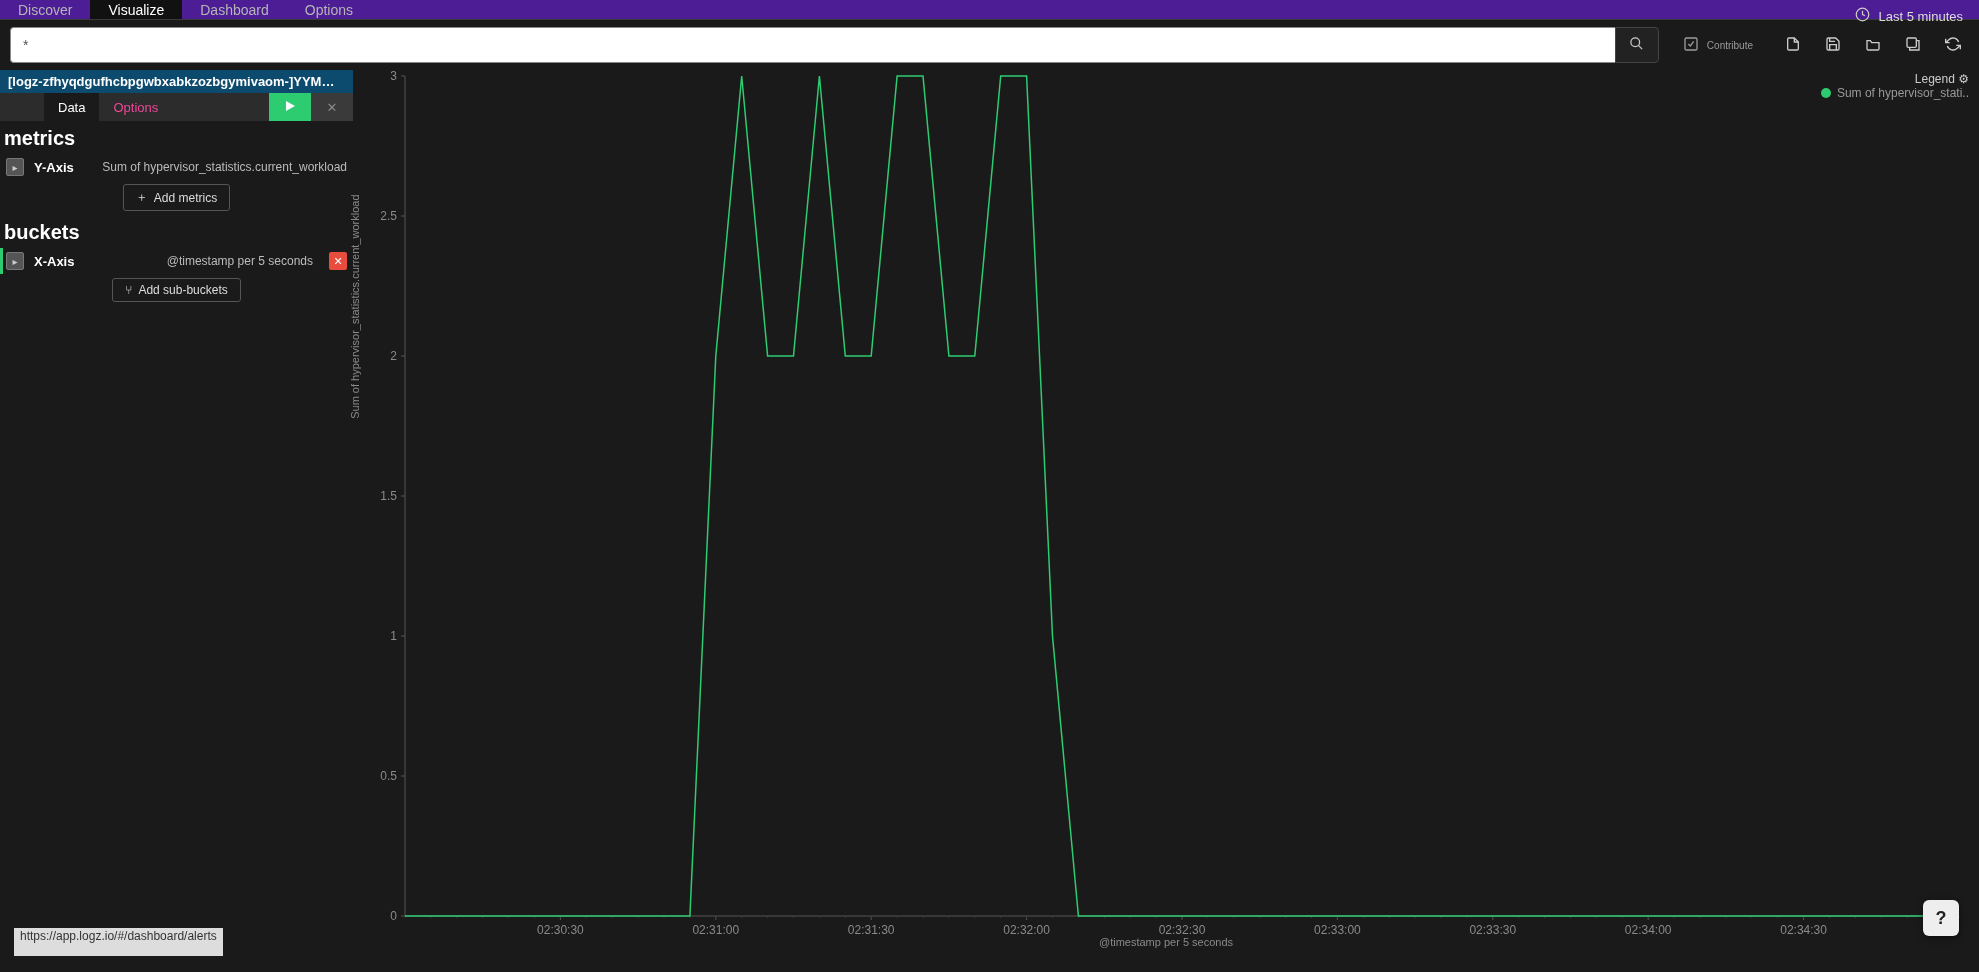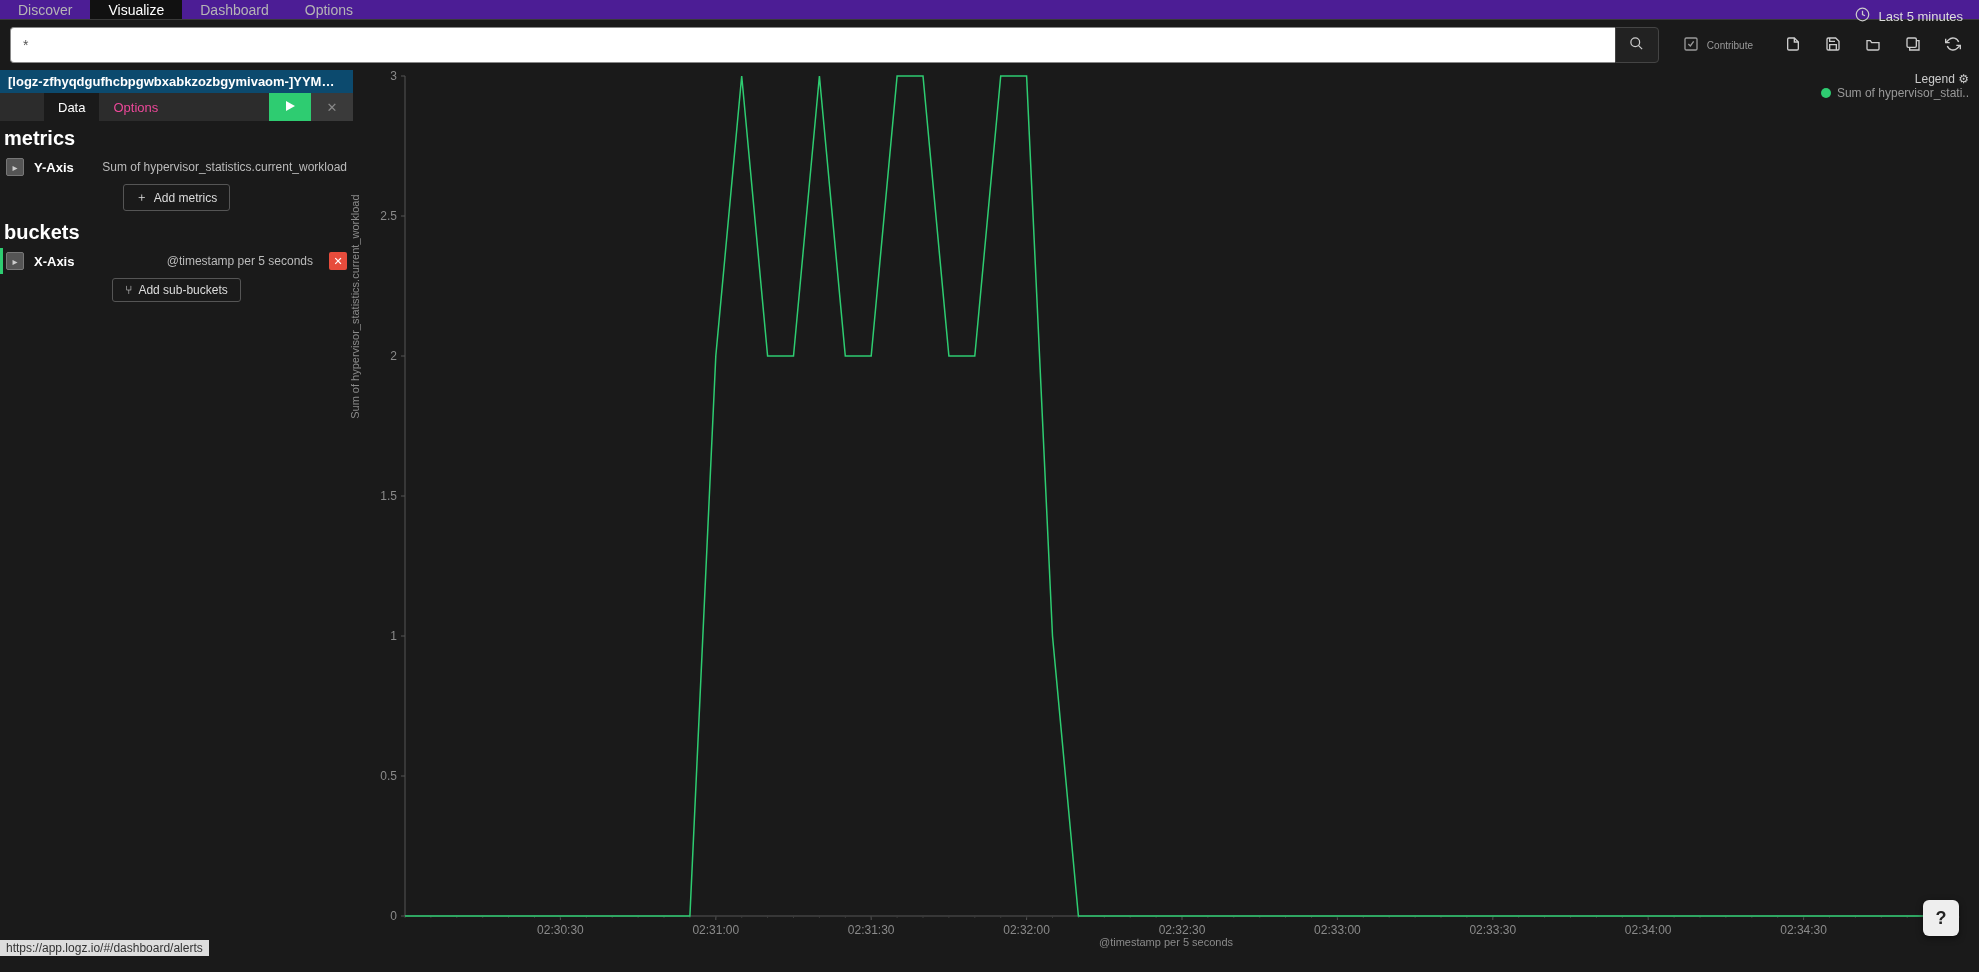--- a/index.html
+++ b/index.html
@@ -270,23 +270,23 @@
     bottom: 8px;
     left: 50%;
     transform: translateX(-50%);
     font-size: 11px;
     color: #8a8a8a;
   }
   .axis-text { fill: #8a8a8a; font-size: 12px; }
 
   .status-bar {
     position:absolute;
-    left:0;
+    left:14px;
     bottom:0;
-    height:16px;
+    height:28px;
     background:#ddd;
     color:#333;
     font-size:12px;
     padding:0 6px;
     line-height:16px;
   }
   .help-bubble {
     position:absolute;
     right:20px;
     bottom:20px;

